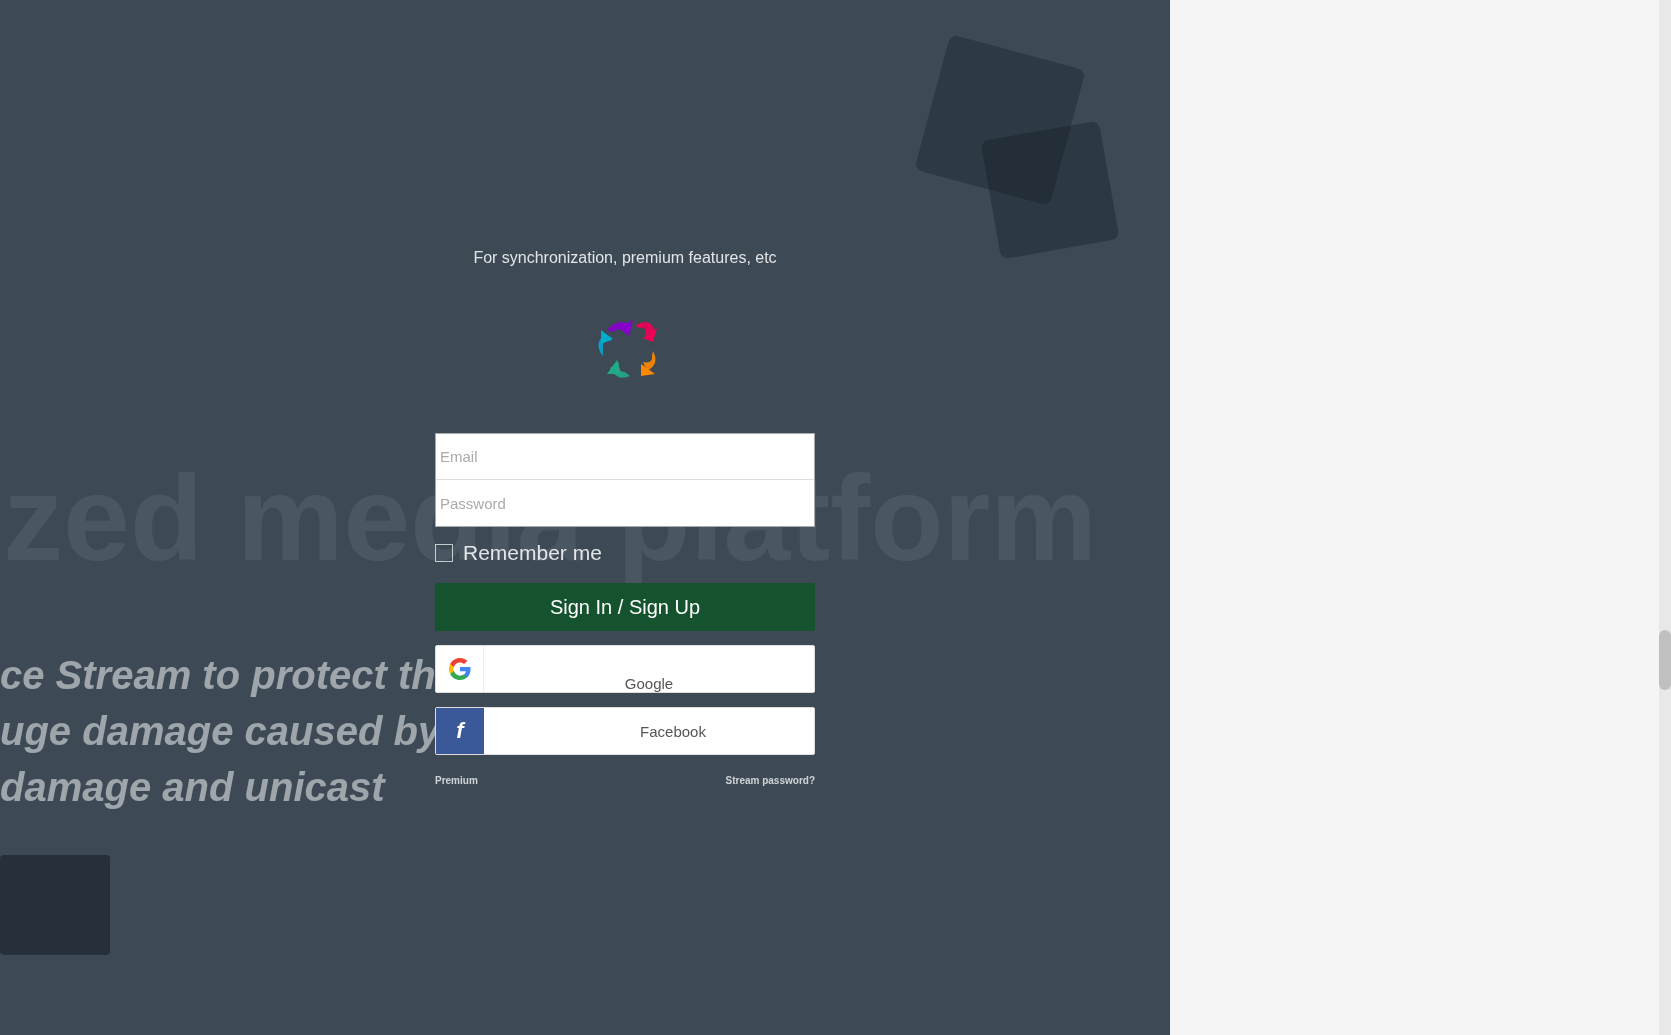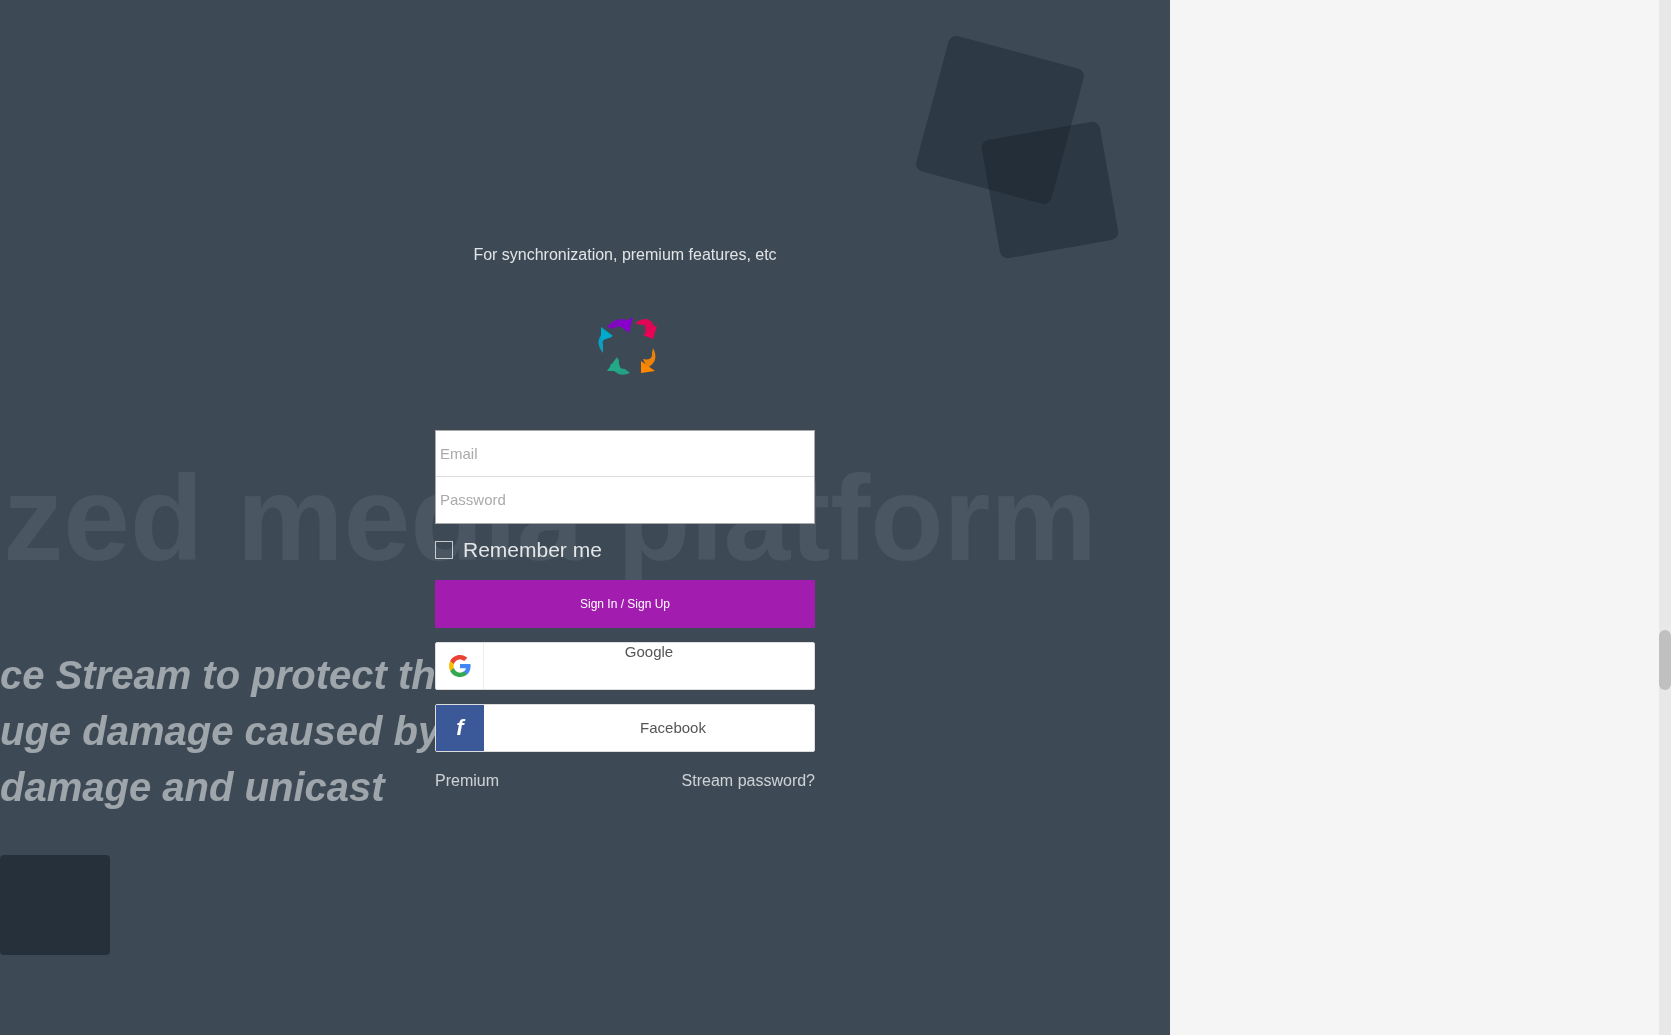--- a/index.html
+++ b/index.html
@@ -188,38 +188,38 @@
 
     .remember-label {
       color: rgba(255,255,255,0.85);
       font-size: 21px;
     }
 
     
     .signin-btn {
       width: 380px;
       height: 48px;
-      background: #a21caf;
+      background: #14532d;
       color: white;
       border: none;
-      font-size: 12px;
+      font-size: 20px;
       font-weight: 500;
       cursor: pointer;
       margin-bottom: 14px;
       border-radius: 2px;
     }
 
     
     .google-btn {
       width: 380px;
       height: 48px;
       background: white;
       border: 1px solid #ddd;
       display: flex;
-      align-items: flex-start;
+      align-items: flex-end;
       cursor: pointer;
       margin-bottom: 14px;
       border-radius: 2px;
       position: relative;
     }
 
     .google-icon-area {
       width: 48px;
       height: 100%;
       display: flex;
@@ -269,25 +269,26 @@
     
     .bottom-links {
       width: 380px;
       display: flex;
       justify-content: space-between;
       align-items: center;
     }
 
     .bottom-link {
       color: rgba(255,255,255,0.75);
-      font-size: 16px;
+      font-size: 10px;
       cursor: pointer;
       text-decoration: none;
       background: none;
       border: none;
+      font-weight: bold;
     }
 
     
     .right-panel {
       width: 501px;
       height: 1035px;
       background: #f5f5f5;
       position: relative;
     }
 

